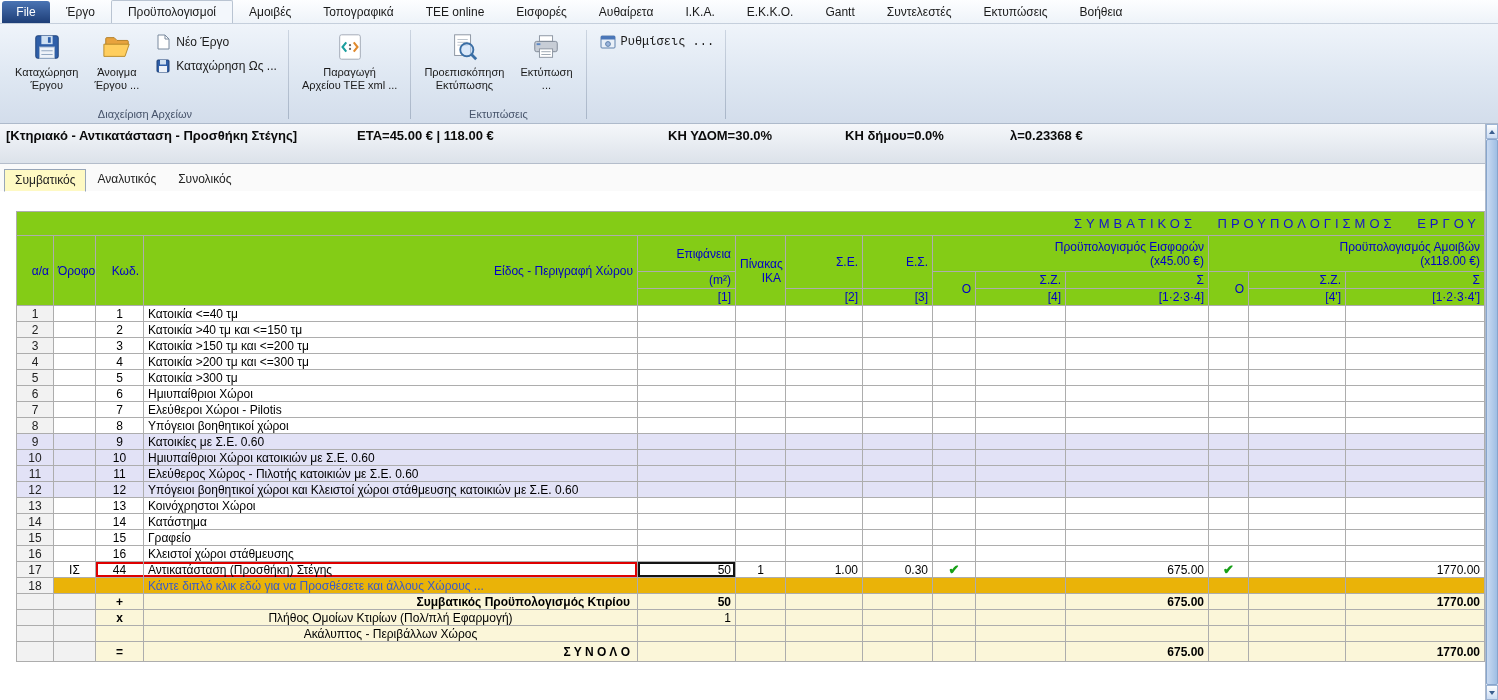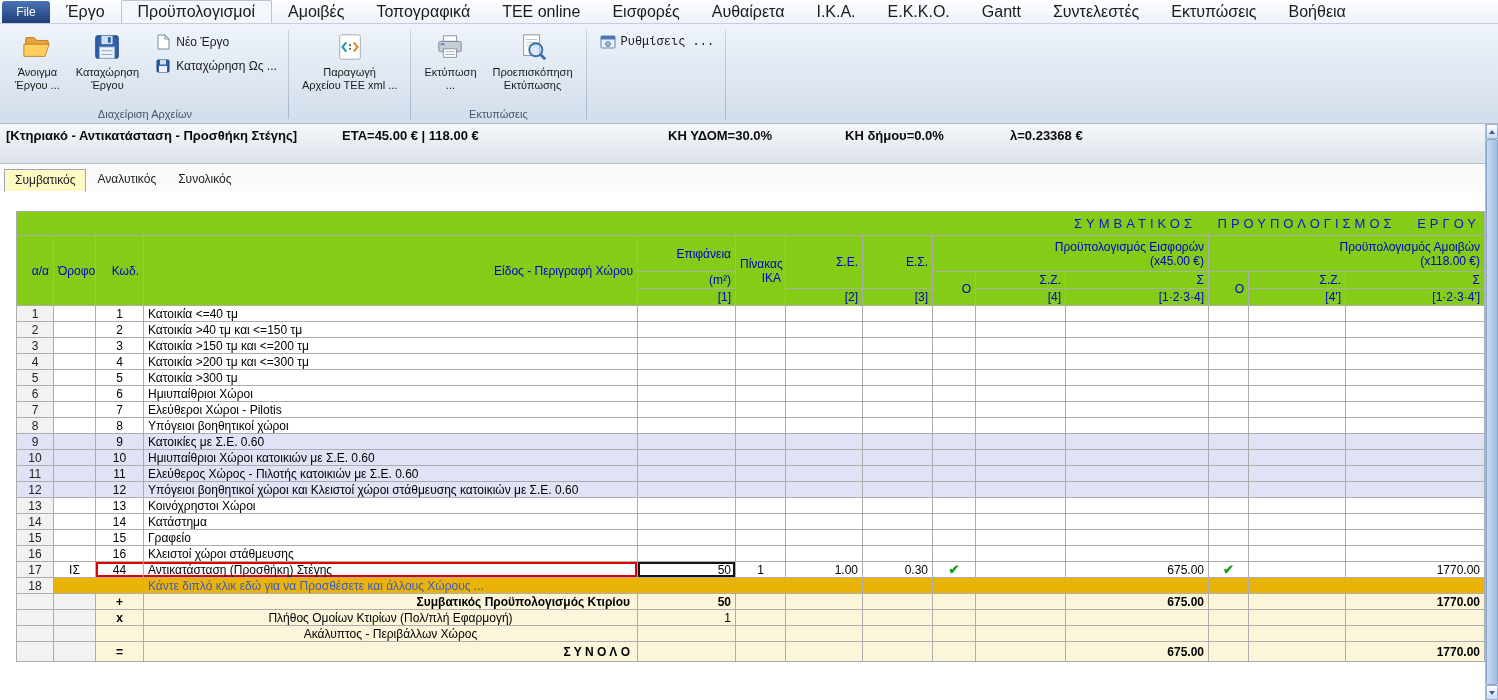--- a/index.html
+++ b/index.html
@@ -5,41 +5,41 @@
   * { margin:0; padding:0; box-sizing:border-box; }
   html,body { background:#fff; }
   body { font-family:"Liberation Sans", sans-serif; width:1498px; }
   .app { position:relative; width:1498px; height:700px; background:#fff; overflow:hidden; }
 
   
   .menubar { height:24px; background:linear-gradient(#FDFEFF,#EEF3F9); border-bottom:1px solid #C5CFDC; display:flex; align-items:stretch; }
   .file-btn { width:48px; margin:1px 0 0 2px; background:linear-gradient(#4A74B4,#1E3E77); color:#fff; font-size:12px;
               display:flex; align-items:center; justify-content:center; border-radius:3px 3px 0 0; cursor:default; }
   .menu-items { display:flex; align-items:stretch; }
-  .menu-item { padding:0 16px; font-size:16px; color:#1A1A1A; display:flex; align-items:center; cursor:default; }
+  .menu-item { padding:0 16px; font-size:12px; color:#1A1A1A; display:flex; align-items:center; cursor:default; }
   .menu-item.active { background:#F3F7FC; border:1px solid #B9C4D2; border-bottom:none; border-radius:2px 2px 0 0; }
 
   
   .ribbon { height:100px; background:linear-gradient(#EFF4FA,#DEE7F2 55%,#D3DDEB); border-bottom:1px solid #AEBACB; display:flex; padding:2px 2px 0 4px; }
   .rgroup { display:flex; flex-direction:column; padding:0 3px; }
   .rgroup-buttons { display:flex; flex:1; align-items:flex-start; }
   .rgroup-label { text-align:center; font-size:11px; color:#46536A; height:16px; line-height:14px; white-space:nowrap; padding:0 6px; }
   .rsep { width:1px; background:linear-gradient(#CBD4E0,#A9B6C8); margin:4px 2px 4px 2px; }
   .bigbtn { display:flex; flex-direction:column; align-items:center; min-width:60px; padding:5px 7px 2px; font-size:11px; color:#1A1A1A;
             text-align:center; border:1px solid transparent; border-radius:3px; line-height:13px; cursor:default; }
   .bigbtn svg { width:30px; height:30px; margin-bottom:4px; }
   .smallcol { display:flex; flex-direction:column; gap:8px; padding:8px 6px 0 8px; }
   .smallbtn { display:flex; align-items:center; gap:5px; font-size:12px; color:#1A1A1A; white-space:nowrap; cursor:default; }
   .smallbtn svg { width:16px; height:16px; }
 
   
   .infobar { height:40px; background:linear-gradient(#F5F7FA,#DCE2EA); border-bottom:1px solid #B4BDCB; position:relative;
              font-size:13px; font-weight:bold; color:#0A0A0A; }
   .infobar span { position:absolute; top:4px; white-space:nowrap; }
-  .ib-project { left:6px; } .ib-eta { left:342px; } .ib-ydom { left:668px; } .ib-dimou { left:845px; } .ib-lambda { left:1010px; }
+  .ib-project { left:6px; } .ib-eta { left:357px; } .ib-ydom { left:668px; } .ib-dimou { left:845px; } .ib-lambda { left:1010px; }
 
   
   .tabstrip { height:27px; padding:4px 0 0 4px; background:#FAFAFA; display:flex; align-items:flex-end; }
   .vtab { padding:3px 10px 4px; font-size:12px; color:#222; border:1px solid transparent; cursor:default; }
   .vtab.active { background:#fef9c3; border:1px solid #98A6B8; border-bottom-color:#fff; margin-bottom:-1px; }
 
   
   .content { background:#fff; height:525px; }
   table.budget { border-collapse:collapse; table-layout:fixed; width:1468px; margin:20px 0 0 16px; font-size:12px; }
   .budget th, .budget td { border:1px solid #ADADAD; padding:0 4px; overflow:hidden; }
@@ -101,37 +101,37 @@
         <span class="menu-item">Βοήθεια</span>
       </div>
   </div>
 
   <div class="ribbon">
 
     <div class="rgroup">
       <div class="rgroup-buttons">
         <div class="bigbtn">
           <svg viewBox="0 0 32 32">
-            <path d="M4 7c0-.6.4-1 1-1h8l3 3h11c.6 0 1 .4 1 1v4H4V7z" fill="#E8A33D" stroke="#B07C22"></path>
-            <path d="M2 13h27l-4.5 13H2V13z" fill="#FFCE5E" stroke="#B88A2A"></path>
-          </svg>
-          <span>Άνοιγμα</span>
-          <span>Έργου ...</span>
-        </div>
-        <div class="bigbtn">
-          <svg viewBox="0 0 32 32">
             <rect x="4" y="4" width="24" height="24" rx="2" fill="#2F5FA8" stroke="#1E4076"></rect>
             <rect x="10" y="4" width="12" height="9" fill="#CFE0F2"></rect>
             <rect x="17" y="5.5" width="3" height="6" fill="#2F5FA8"></rect>
             <rect x="8" y="16" width="16" height="12" fill="#EDF2F9" stroke="#9FB3CD"></rect>
             <line x1="10" y1="20" x2="22" y2="20" stroke="#8CA2BE"></line>
             <line x1="10" y1="24" x2="22" y2="24" stroke="#8CA2BE"></line>
           </svg>
           <span>Καταχώρηση</span>
           <span>Έργου</span>
+        </div>
+        <div class="bigbtn">
+          <svg viewBox="0 0 32 32">
+            <path d="M4 7c0-.6.4-1 1-1h8l3 3h11c.6 0 1 .4 1 1v4H4V7z" fill="#E8A33D" stroke="#B07C22"></path>
+            <path d="M2 13h27l-4.5 13H2V13z" fill="#FFCE5E" stroke="#B88A2A"></path>
+          </svg>
+          <span>Άνοιγμα</span>
+          <span>Έργου ...</span>
         </div>
         <div class="smallcol">
           <div class="smallbtn">
             <svg viewBox="0 0 16 16">
               <path d="M3 1h7l4 4v10H3z" fill="#fff" stroke="#7A8A9E"></path>
               <path d="M10 1v4h4" fill="none" stroke="#7A8A9E"></path>
             </svg>
             <span>Νέο Έργο</span>
           </div>
           <div class="smallbtn">
@@ -165,41 +165,41 @@
       </div>
       <div class="rgroup-label"></div>
     </div>
 
     <div class="rsep"></div>
 
     <div class="rgroup">
       <div class="rgroup-buttons">
         <div class="bigbtn">
           <svg viewBox="0 0 32 32">
+            <rect x="6" y="3" width="17" height="22" fill="#fff" stroke="#8A93A0"></rect>
+            <line x1="9" y1="8" x2="20" y2="8" stroke="#B8C0CA"></line>
+            <line x1="9" y1="11" x2="20" y2="11" stroke="#B8C0CA"></line>
+            <line x1="9" y1="14" x2="20" y2="14" stroke="#B8C0CA"></line>
+            <circle cx="19" cy="19" r="7" fill="rgba(190,215,245,.55)" stroke="#3A6EA5" stroke-width="2"></circle>
+            <line x1="24" y1="24" x2="29" y2="29" stroke="#3A6EA5" stroke-width="3"></line>
+          </svg>
+          <span>Προεπισκόπηση</span>
+          <span>Εκτύπωσης</span>
+        </div>
+        <div class="bigbtn">
+          <svg viewBox="0 0 32 32">
             <rect x="9" y="4" width="14" height="6" fill="#fff" stroke="#8A93A0"></rect>
             <rect x="4" y="10" width="24" height="11" rx="2" fill="#C7CDD6" stroke="#7D8694"></rect>
             <rect x="6" y="12" width="4" height="2" fill="#5B87C5"></rect>
             <rect x="9" y="18" width="14" height="9" fill="#fff" stroke="#8A93A0"></rect>
             <line x1="11" y1="21" x2="21" y2="21" stroke="#9AA4B0"></line>
             <line x1="11" y1="24" x2="21" y2="24" stroke="#9AA4B0"></line>
           </svg>
           <span>Εκτύπωση</span>
           <span>...</span>
-        </div>
-        <div class="bigbtn">
-          <svg viewBox="0 0 32 32">
-            <rect x="6" y="3" width="17" height="22" fill="#fff" stroke="#8A93A0"></rect>
-            <line x1="9" y1="8" x2="20" y2="8" stroke="#B8C0CA"></line>
-            <line x1="9" y1="11" x2="20" y2="11" stroke="#B8C0CA"></line>
-            <line x1="9" y1="14" x2="20" y2="14" stroke="#B8C0CA"></line>
-            <circle cx="19" cy="19" r="7" fill="rgba(190,215,245,.55)" stroke="#3A6EA5" stroke-width="2"></circle>
-            <line x1="24" y1="24" x2="29" y2="29" stroke="#3A6EA5" stroke-width="3"></line>
-          </svg>
-          <span>Προεπισκόπηση</span>
-          <span>Εκτύπωσης</span>
         </div>
       </div>
       <div class="rgroup-label">Εκτυπώσεις</div>
     </div>
 
     <div class="rsep"></div>
 
     <div class="rgroup">
       <div class="rgroup-buttons">
         <div class="smallcol" style="padding-top:8px;font-family:Liberation Mono, monospace;">

